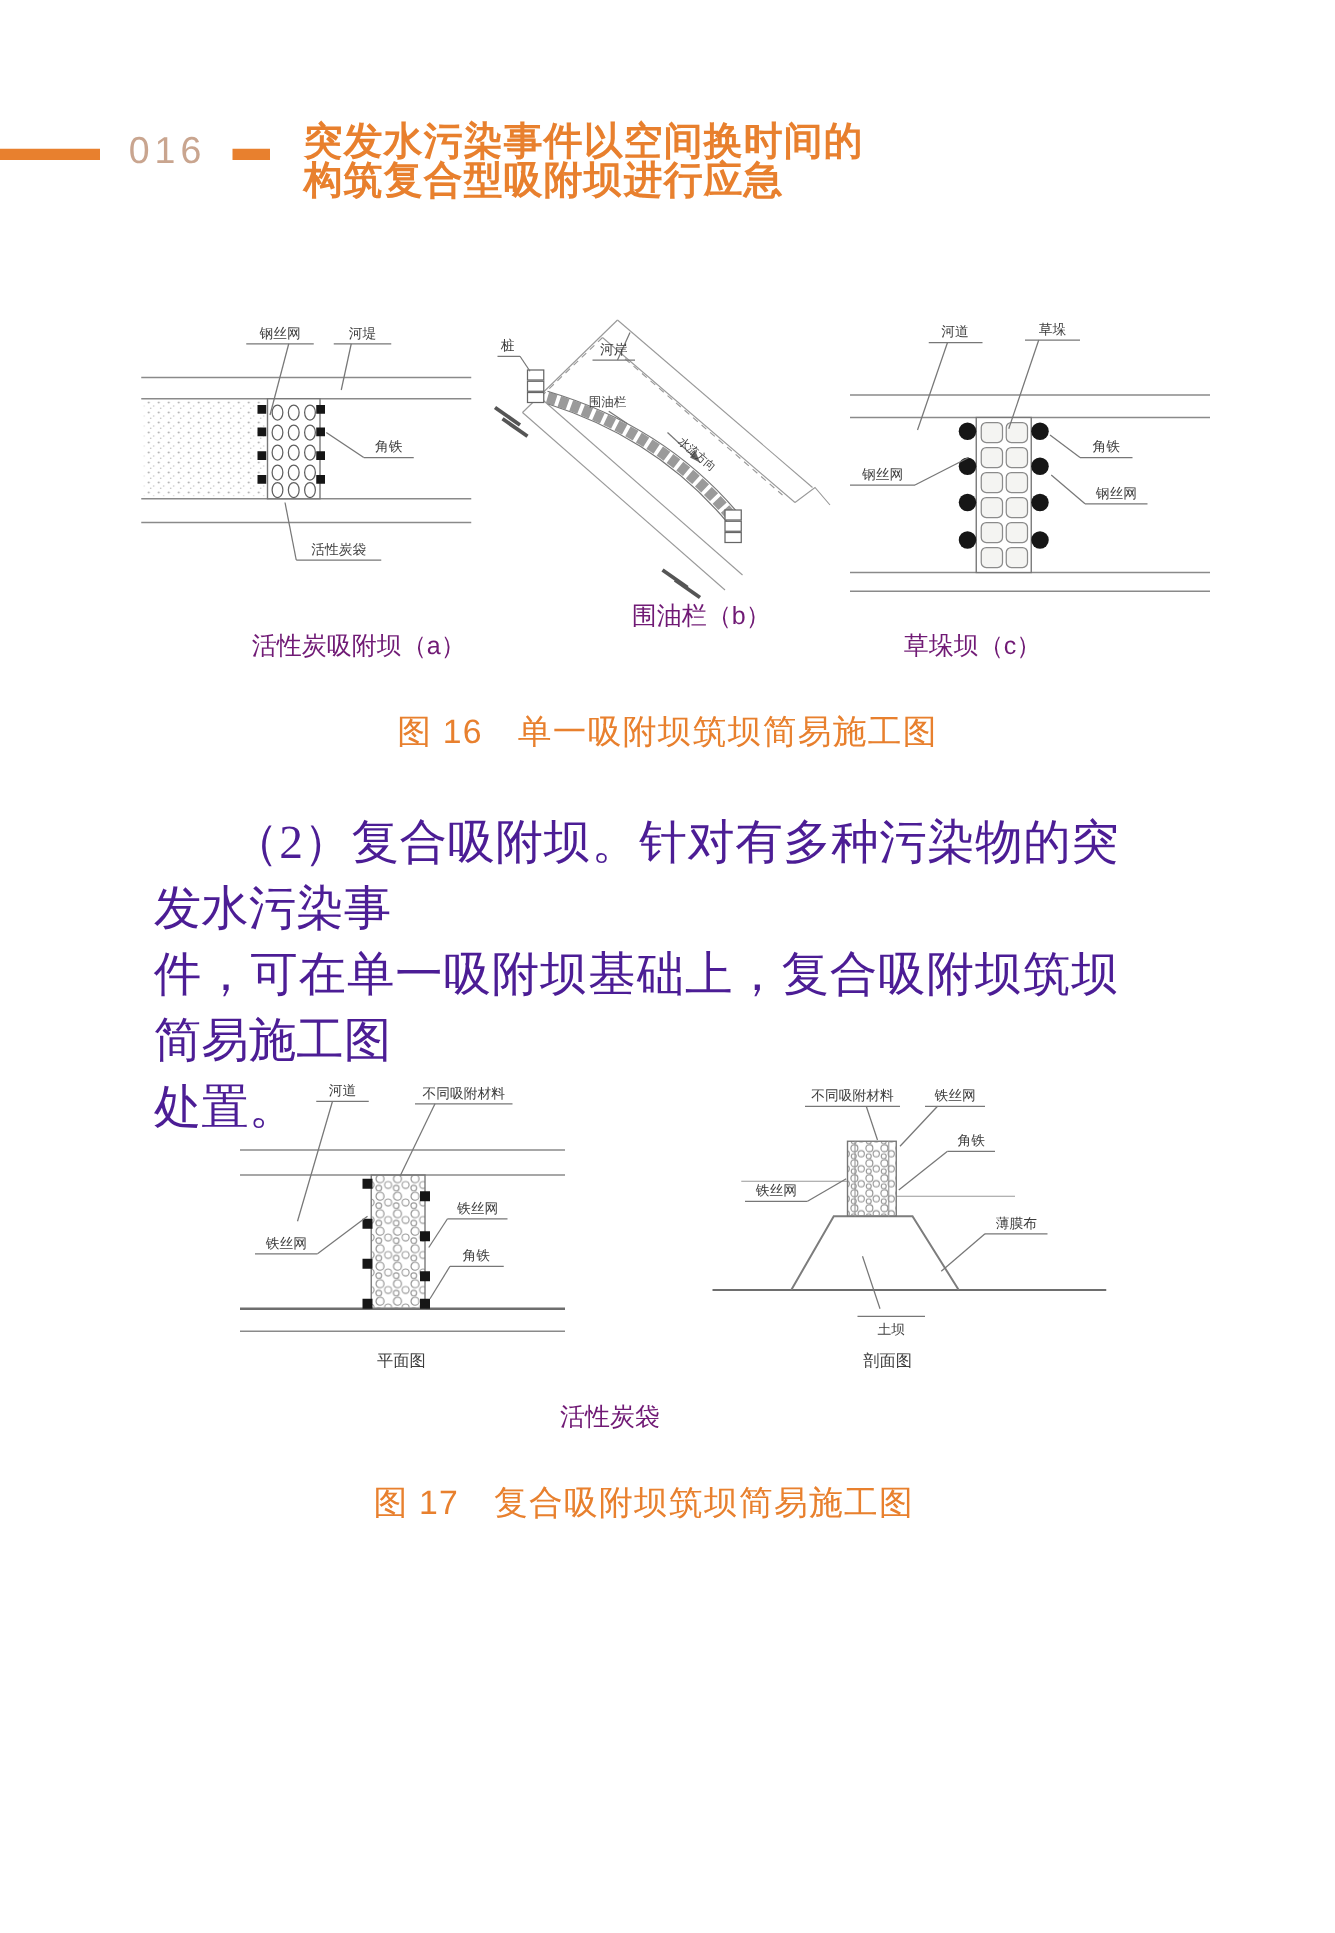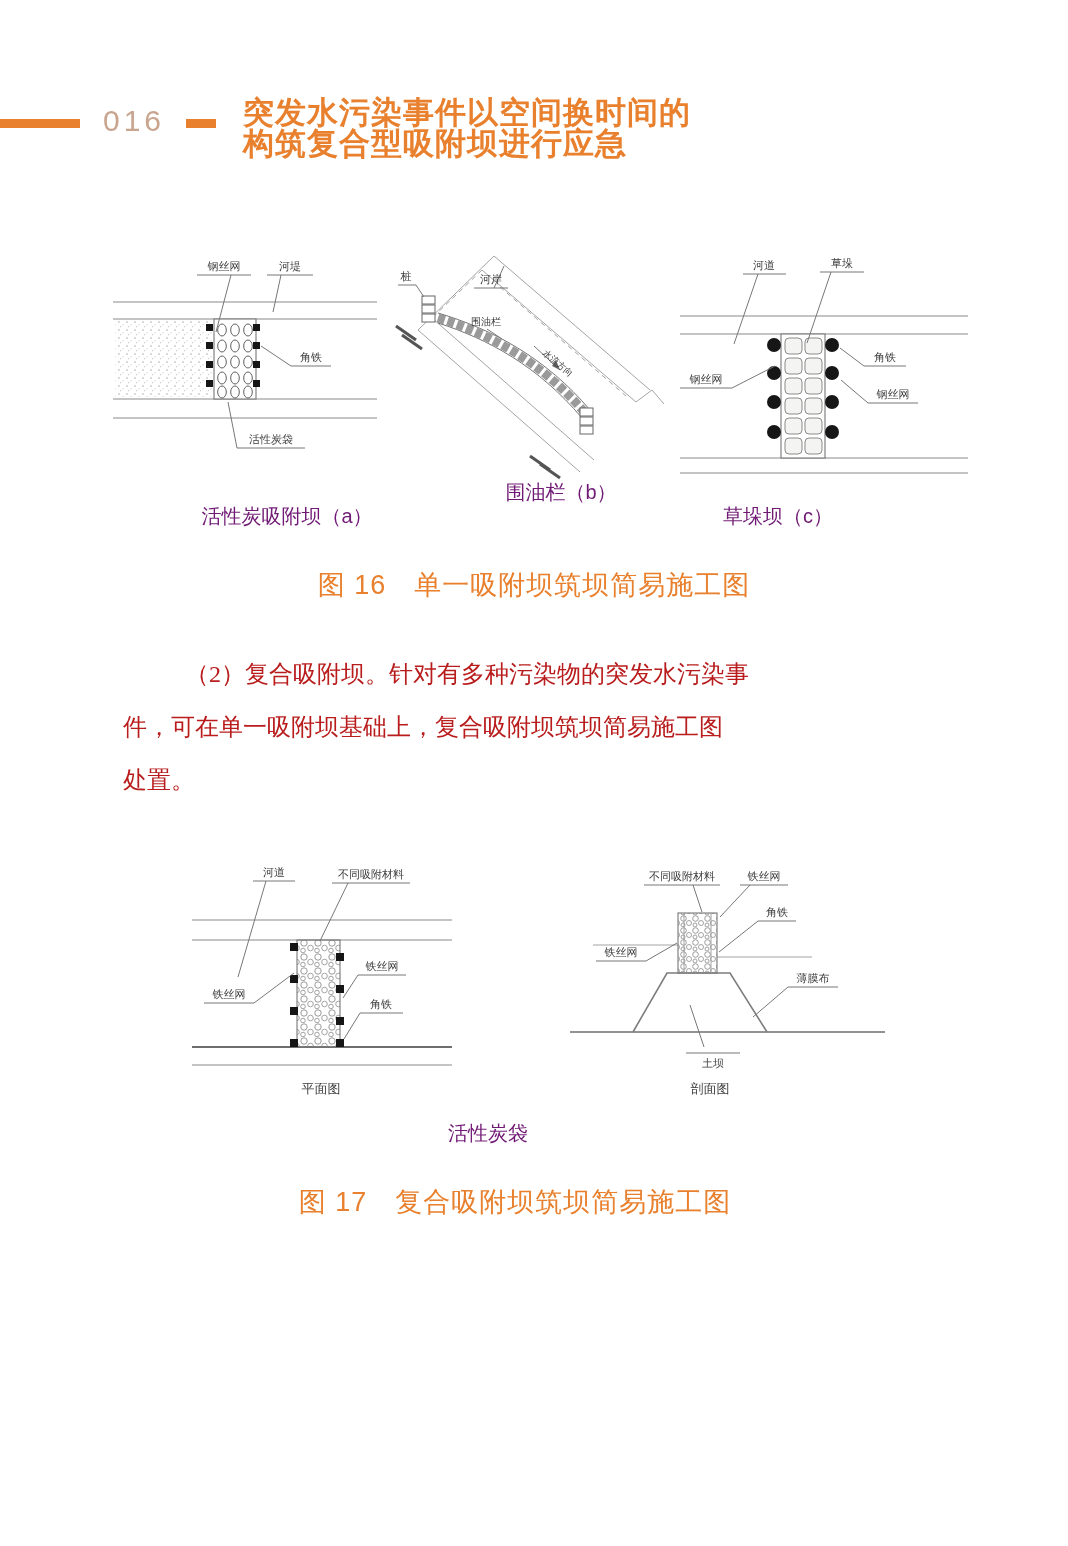--- a/index.html
+++ b/index.html
@@ -5,21 +5,21 @@
   html,body{margin:0;padding:0;background:#fff;}
   .page{position:relative;width:1068px;height:1352px;background:#ffffff;overflow:hidden;
         font-family:"Liberation Sans",sans-serif;}
   .abs{position:absolute;}
   .accent-bar{background:#E8802E;height:9px;}
   .page-num{color:#C9A58F;font-size:30px;letter-spacing:4px;font-weight:400;}
   .doc-title{color:#E8802E;font-size:31px;font-weight:700;line-height:31px;letter-spacing:1px;}
   .subcap{font-size:20px;color:#701a75;transform:translateX(-50%);white-space:nowrap;}
   .figcap{font-size:27px;color:#E8802E;font-weight:500;transform:translateX(-50%);
           white-space:nowrap;letter-spacing:1px;}
-  .body-par{font-family:"Liberation Serif","DejaVu Serif",serif;font-size:24px;color:#b91c1c;
+  .body-par{font-family:"Liberation Serif","DejaVu Serif",serif;font-size:38px;color:#4c1d95;
             line-height:53px;width:772px;text-align:justify;}
   .body-par .l1{text-indent:62px;}
   svg{display:block;}
   svg text{font-family:"Liberation Sans",sans-serif;fill:#3d3d3d;}
   .dline{stroke:#8a8a8a;stroke-width:1.2;fill:none;}
   .dline-thin{stroke:#999;stroke-width:0.9;fill:none;}
   .leader{stroke:#777;stroke-width:1;fill:none;}
   .blk{fill:#161616;}
 </style>
 </head>

